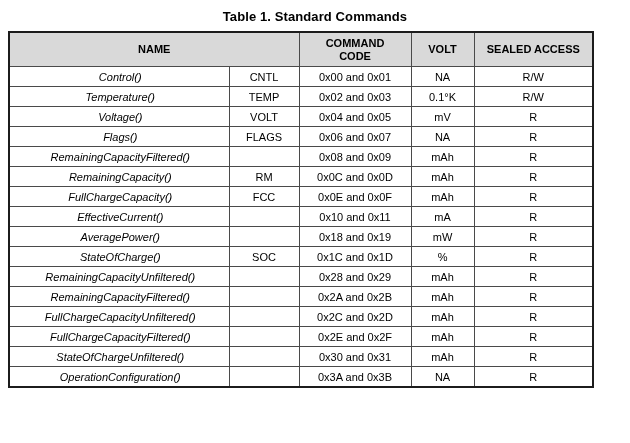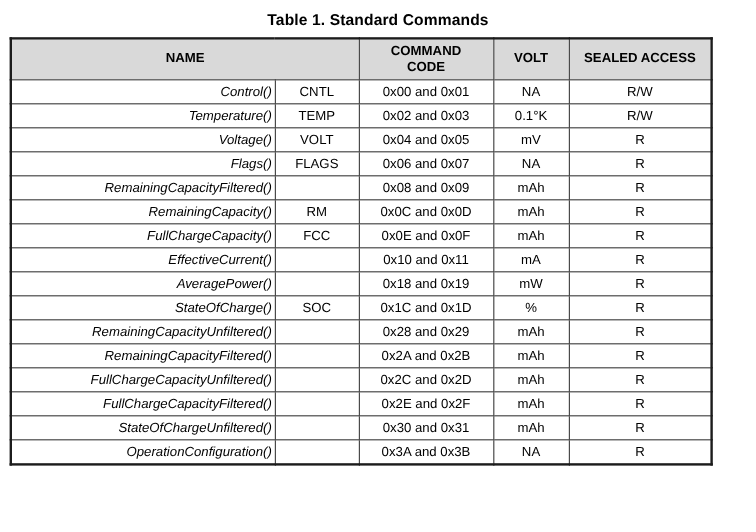--- a/index.html
+++ b/index.html
@@ -44,21 +44,21 @@
   }
   td {
     font-size: 11px;
     height: 19px;
     text-align: center;
     vertical-align: middle;
     padding: 0 2px;
     line-height: 12px;
   }
   td.col-name {
-    text-align: right;
+    text-align: center;
     padding-left: 4px;
     font-style: italic;
   }
 </style>
 </head>
 <body>
 
 <div class="title">Table 1. Standard Commands</div>
 
 <table class="commands">

